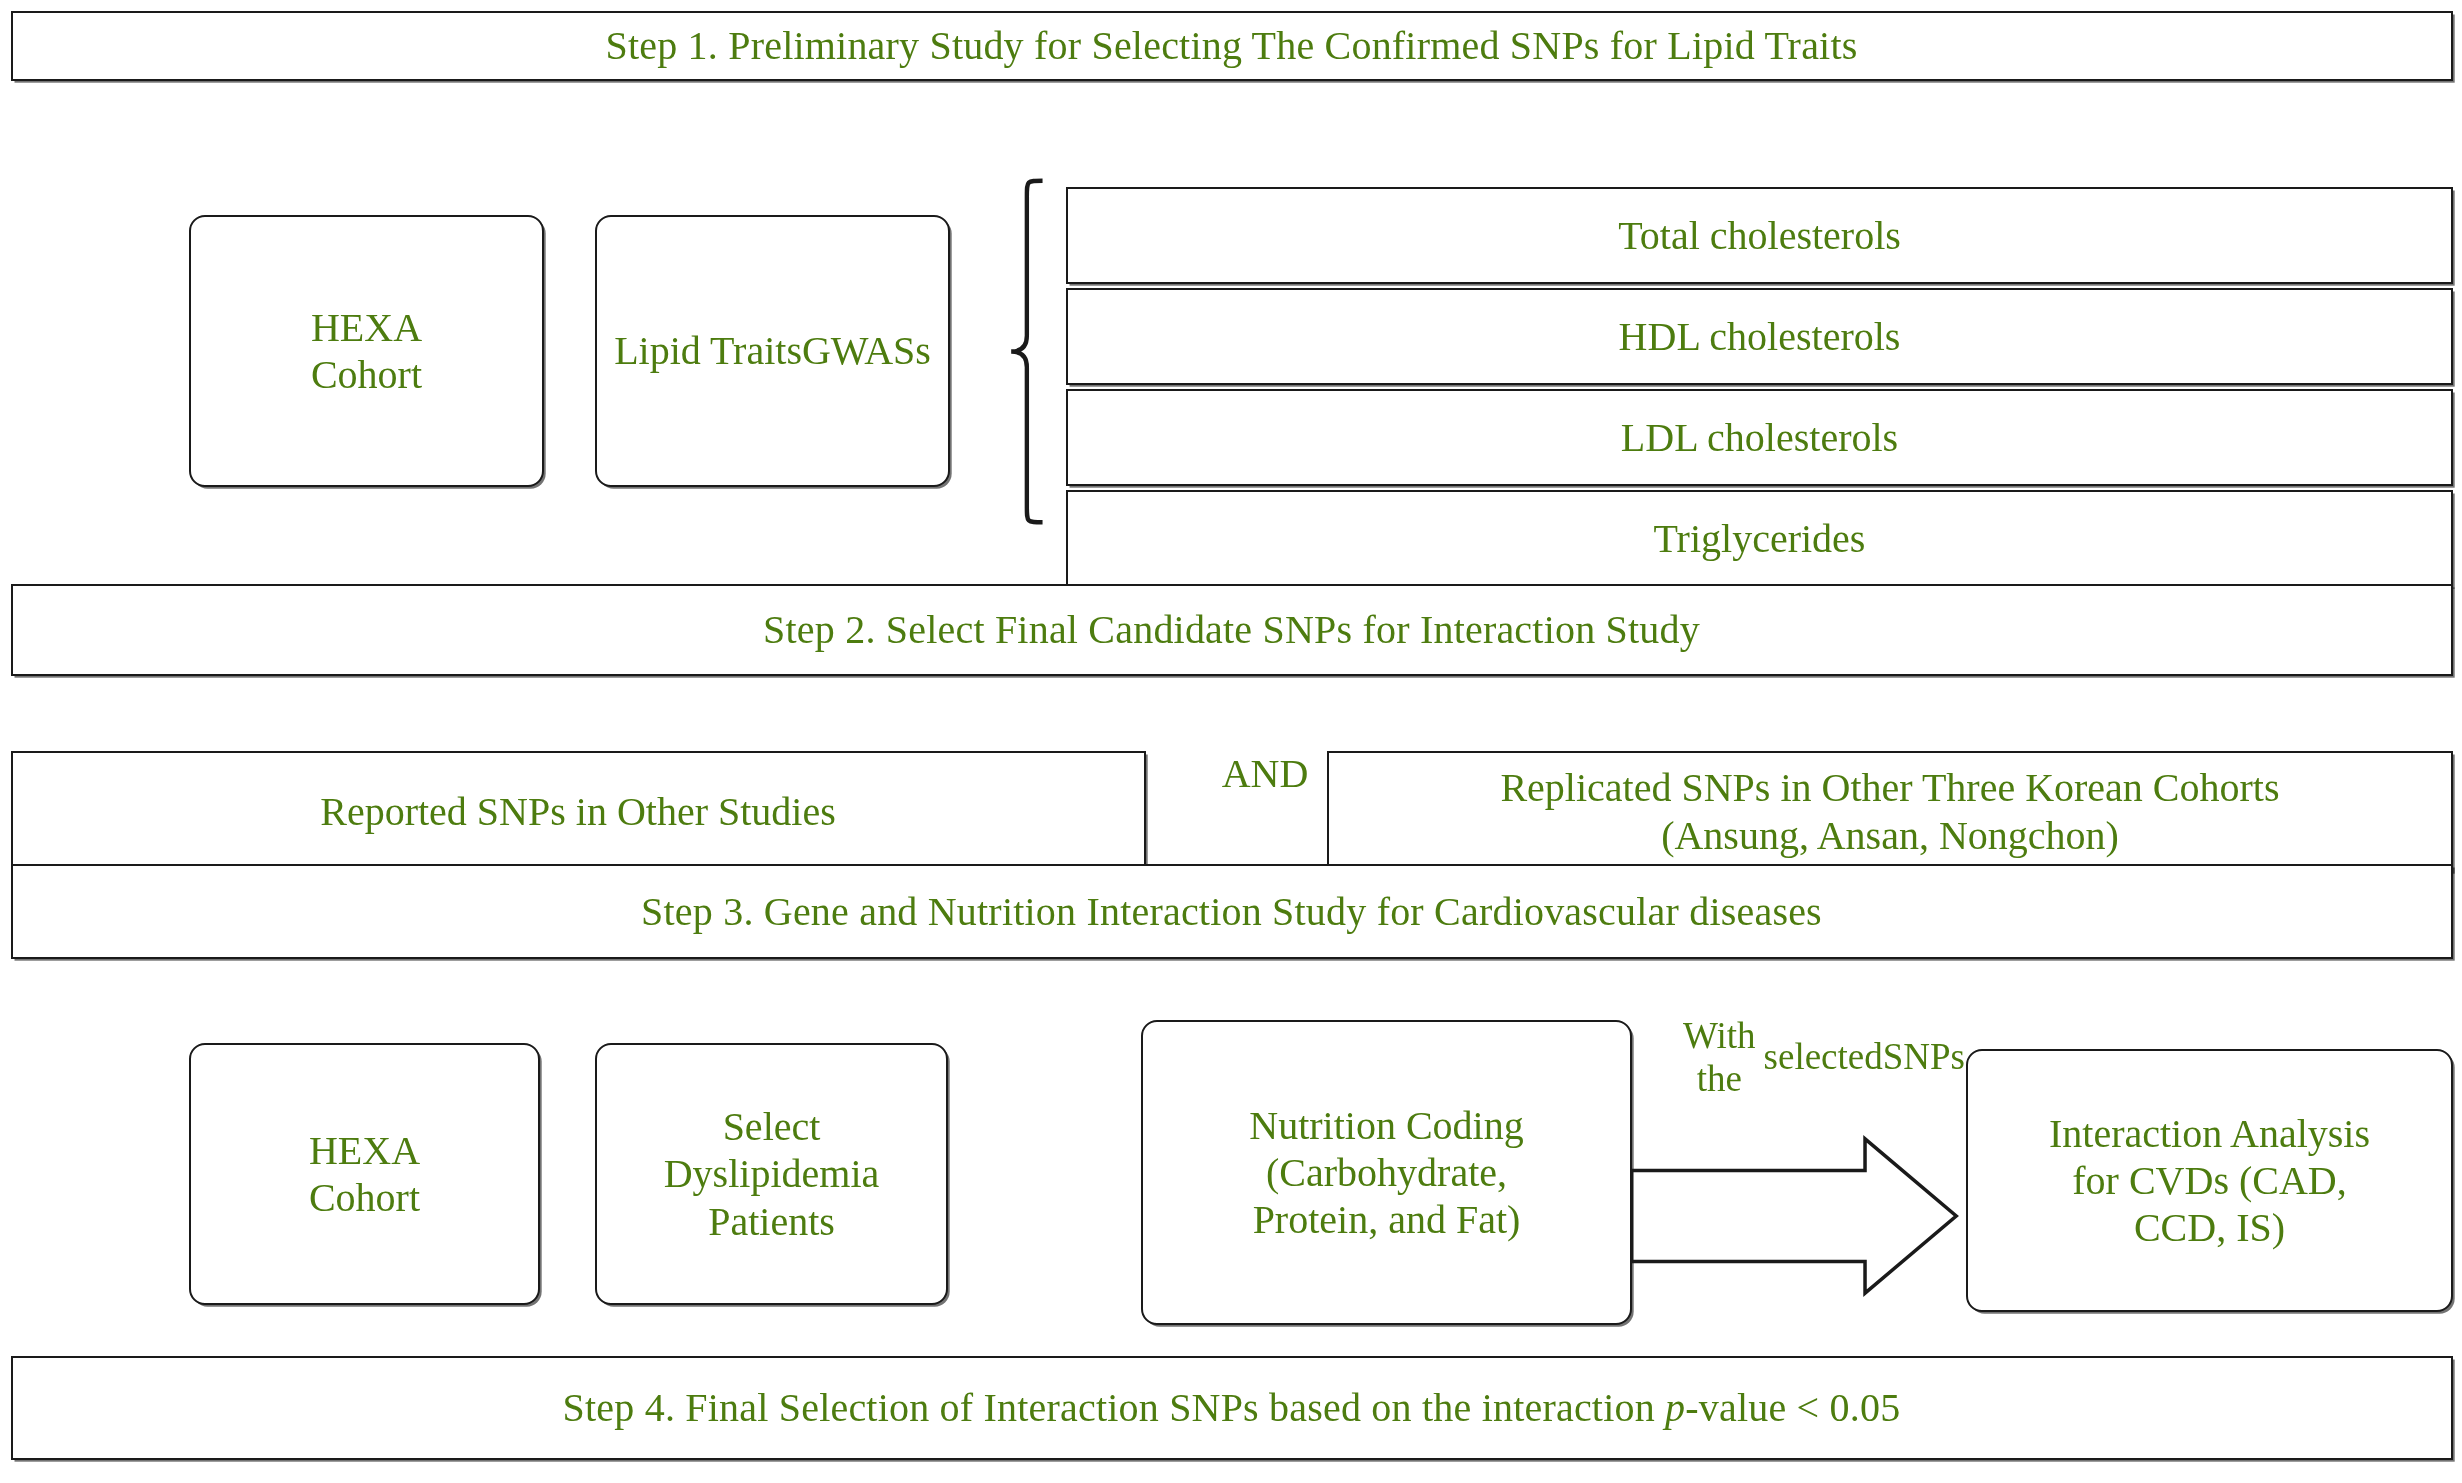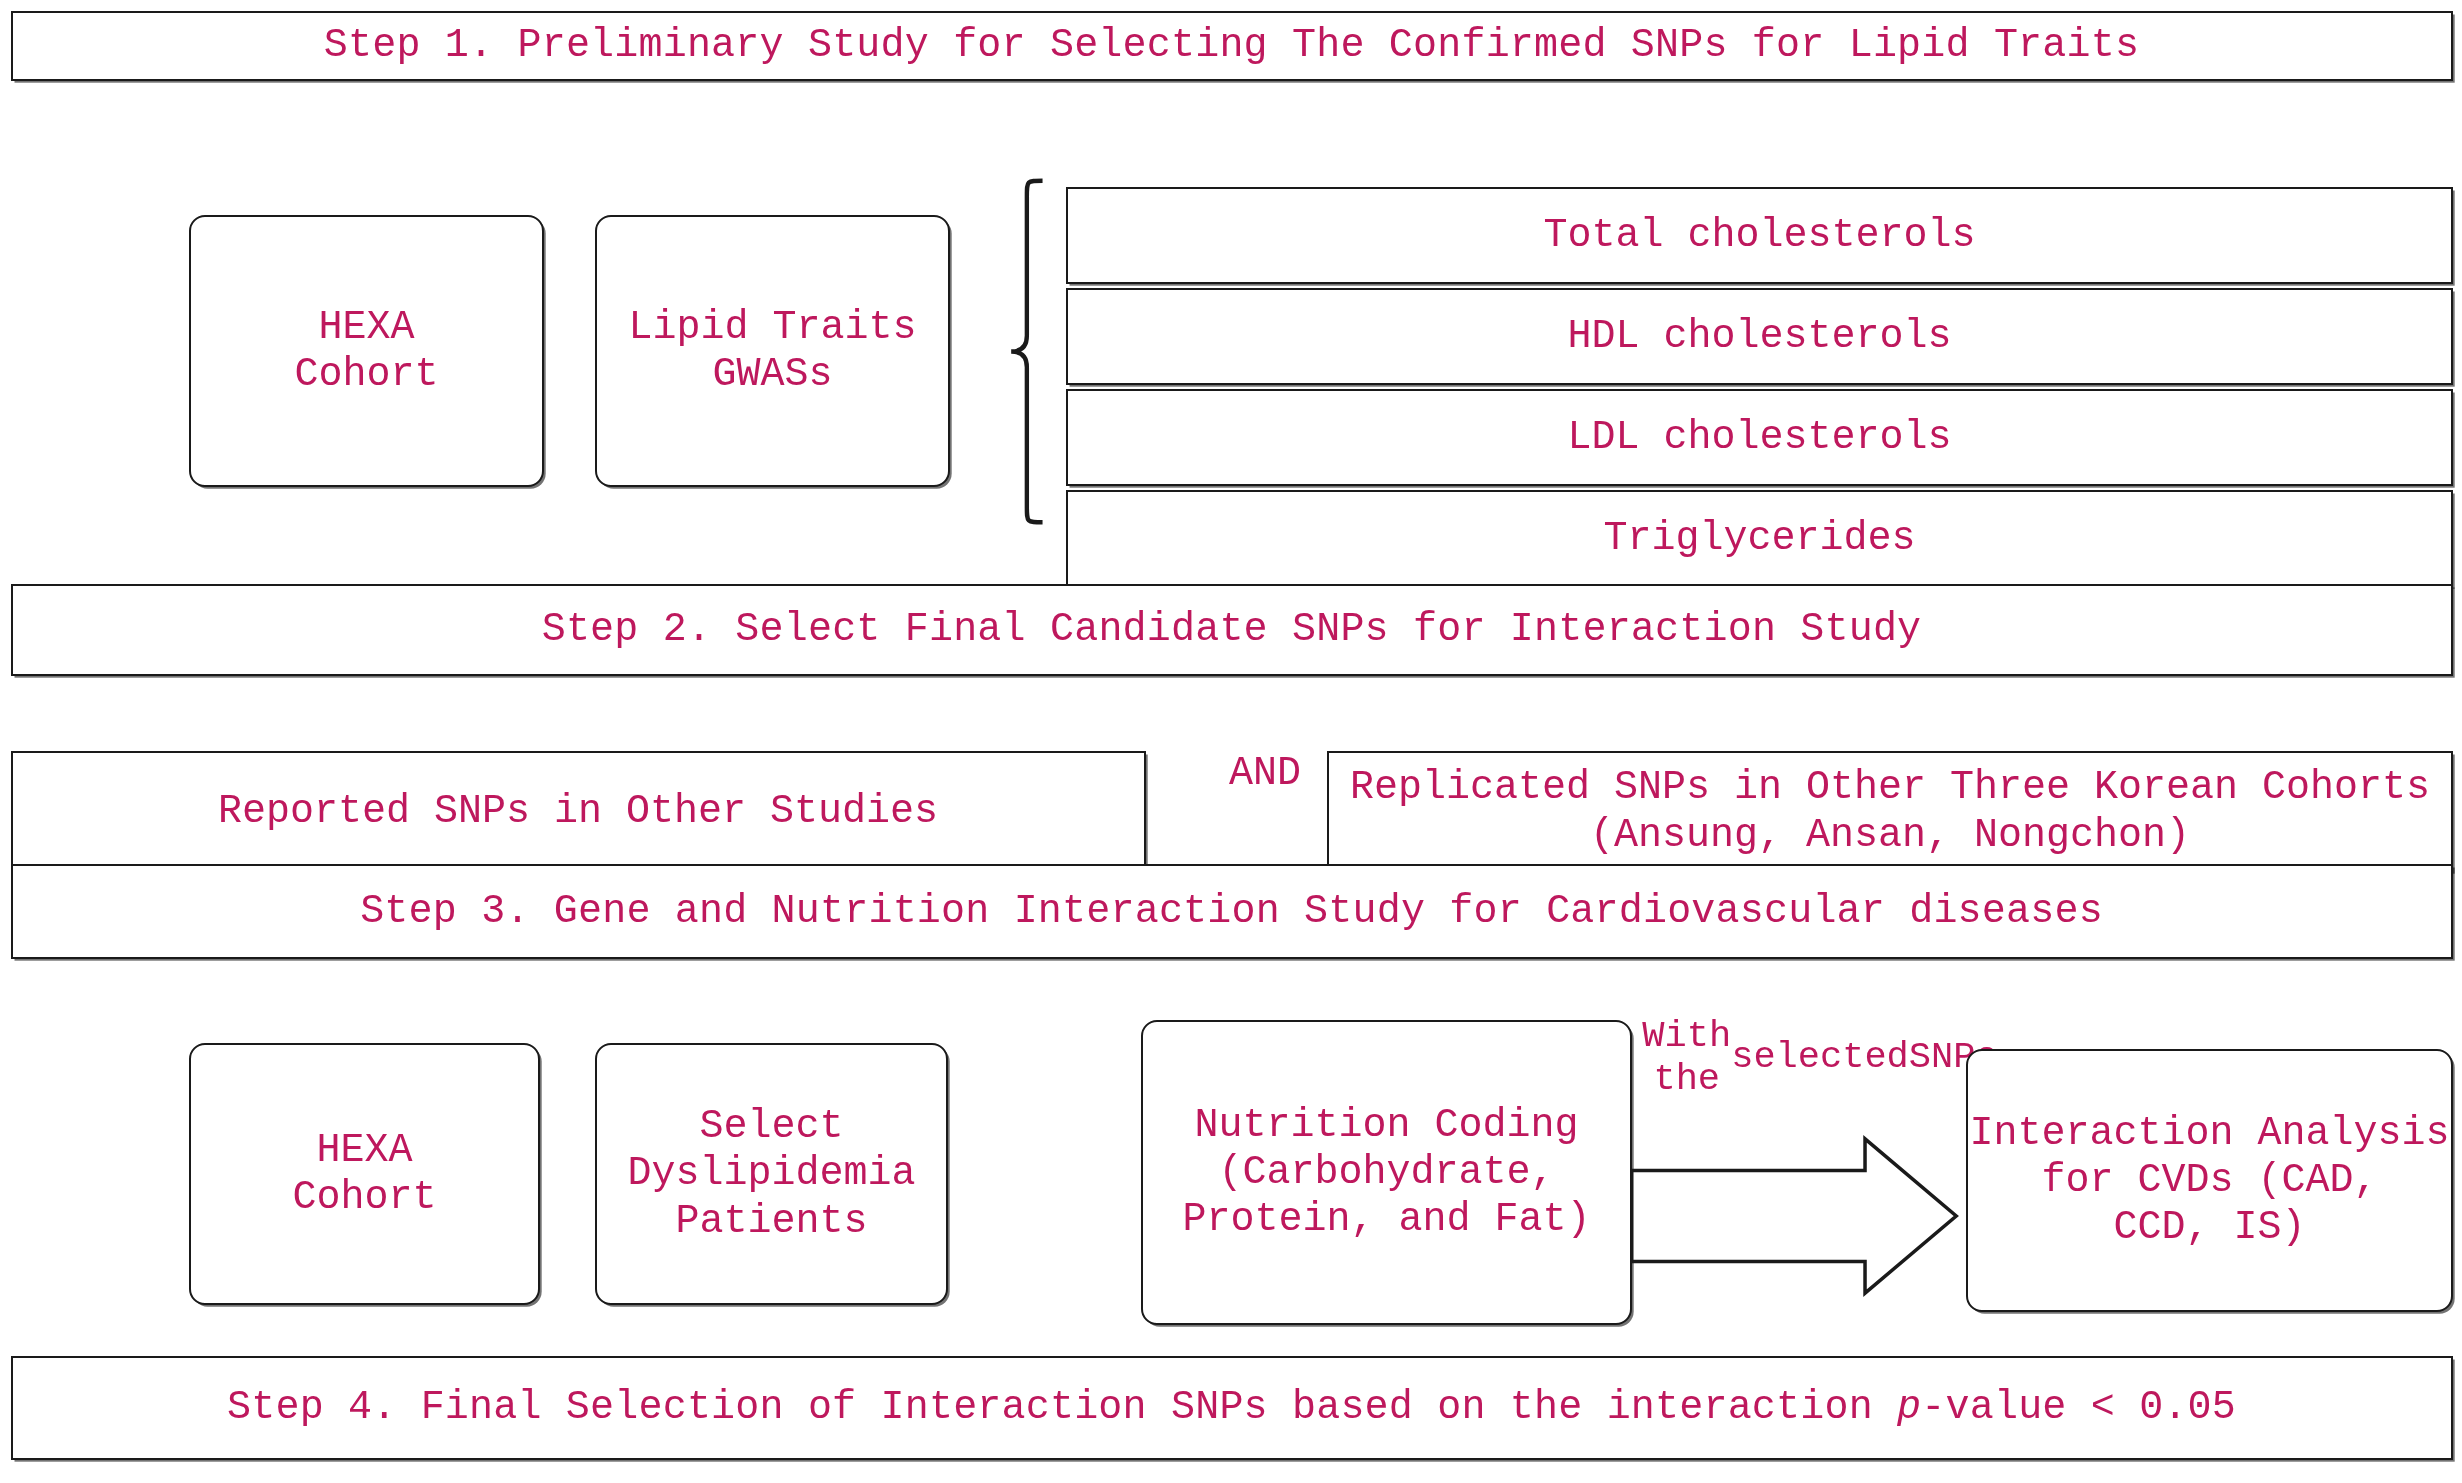--- a/index.html
+++ b/index.html
@@ -5,22 +5,22 @@
   html, body {
     margin: 0;
     padding: 0;
     background: #ffffff;
   }
   #page {
     position: relative;
     width: 2462px;
     height: 1483px;
     background: #ffffff;
-    font-family: Liberation Mono, monospace;
-    color: #be185d;
+    font-family: Liberation Serif, serif;
+    color: #4d7c0f;
     overflow: hidden;
   }
   
   .box {
     position: absolute;
     box-sizing: border-box;
     border: 2.6px solid #1a1a1a;
     background: #ffffff;
     display: flex;
     align-items: center;
@@ -74,21 +74,21 @@
 
   <div class="box banner" style="left:10.5px; top:10.5px; width:2442px; height:70px;">
     <span>Step 1. Preliminary Study for Selecting The Confirmed SNPs for Lipid Traits</span>
   </div>
 
   <div class="box tall" style="left:189px; top:215px; width:355px; height:272px; flex-direction:column;">
     <span>HEXA</span>
     <span>Cohort</span>
   </div>
 
-  <div class="box tall" style="left:595px; top:215px; width:355px; height:272px; flex-direction:column;">
+  <div class="box tall" style="left:595px; top:215px; width:355px; height:272px; flex-direction:row;">
     <span>Lipid Traits</span>
     <span>GWASs</span>
   </div>
 
   <div class="brace" style="left:992px; top:176px; width:61px; height:351px;">
     <svg width="61" height="351" viewBox="0 0 70 400">
       <path d="M58 4 C 40 4, 40 4, 40 22 L 40 182 C 40 196, 32 200, 22 200 C 32 200, 40 204, 40 218 L 40 378 C 40 396, 40 396, 58 396" fill="none" stroke="#1a1a1a" stroke-width="5"></path>
     </svg>
   </div>
 

